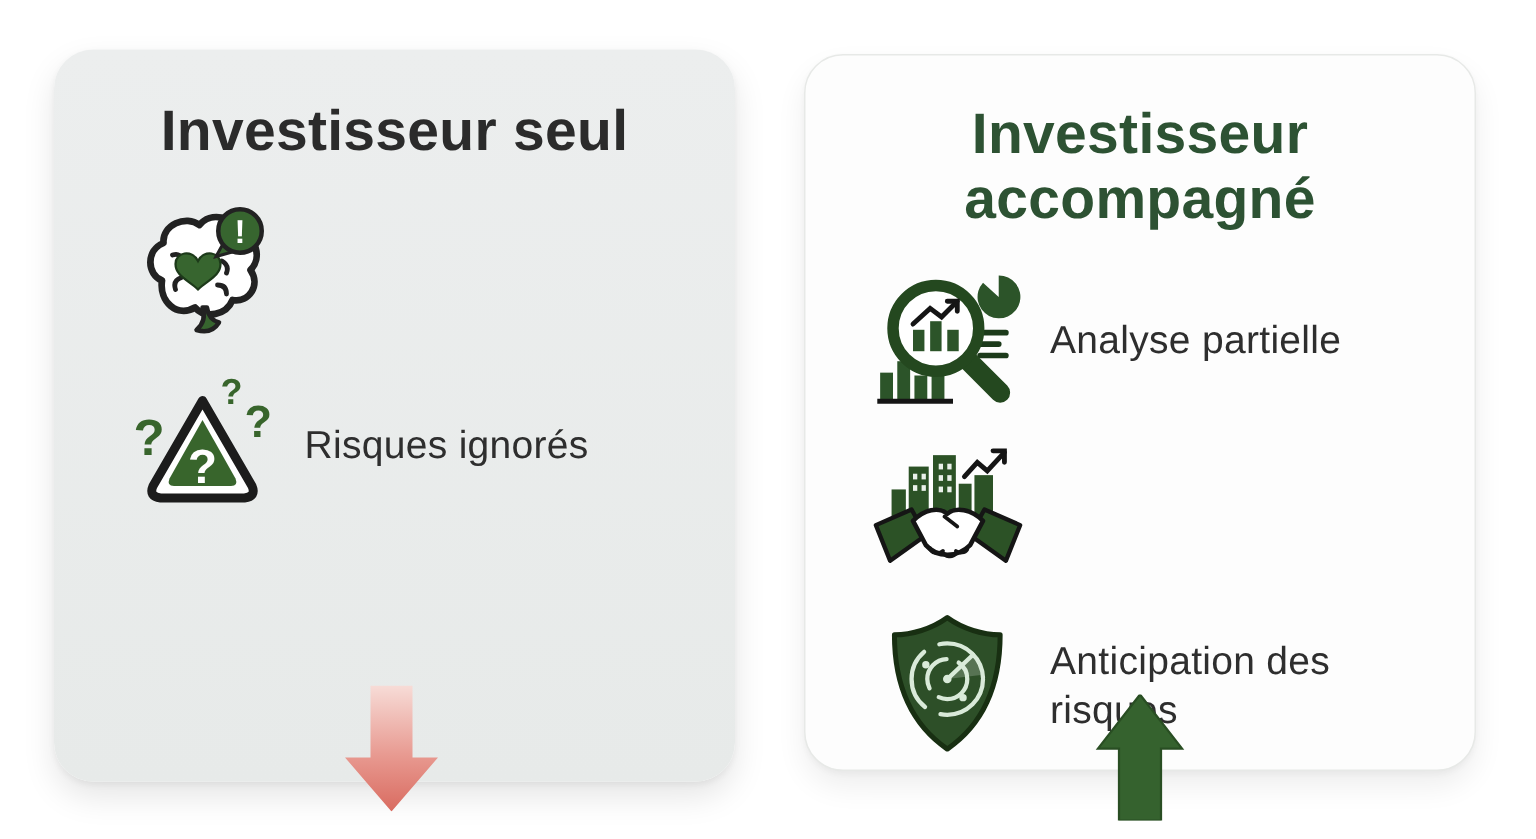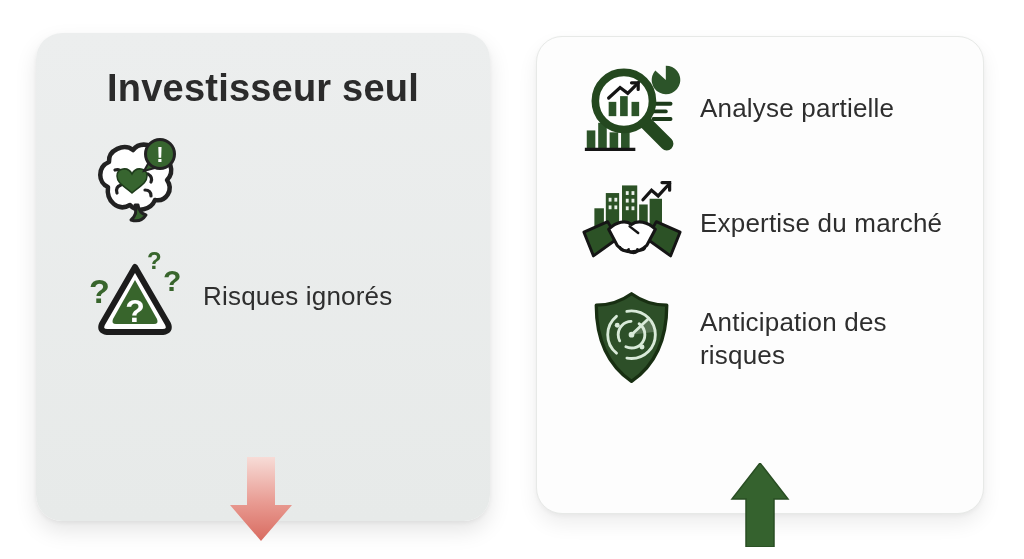--- a/index.html
+++ b/index.html
@@ -73,20 +73,21 @@
           <text x="50" y="75" font-size="32" font-weight="bold" fill="#ffffff" text-anchor="middle" font-family="Liberation Sans, sans-serif">?</text>
         </svg>
       </span>
       <span class="row-label">Risques ignorés</span>
     </div>
 
   </div>
 </section>
 
 <section class="card card-right">
+  <h2 class="card-title">Investisseur accompagné</h2>
   <div class="rows">
 
     <div class="row">
       <span class="icon-box">
         <svg viewBox="0 0 105 105" aria-hidden="true">
           <g fill="#2c5429">
             <rect x="5" y="75" width="9" height="19"></rect>
             <rect x="17" y="67" width="9" height="27"></rect>
             <rect x="29" y="77" width="9" height="17"></rect>
             <rect x="41" y="69" width="9" height="25"></rect>
@@ -135,21 +136,20 @@
               <rect x="52" y="34" width="3" height="4"></rect>
           </g>
           <path d="M64,27 l9,-10 l7,6 l12,-13" stroke="#151515" stroke-width="3.4" fill="none" stroke-linecap="round"></path>
           <path d="M84,9 h8 v8" stroke="#151515" stroke-width="3.4" fill="none" stroke-linecap="round"></path>
           <path d="M2,61 L27,50 L37,68 L12,86 Z" fill="#2c5226" stroke="#151515" stroke-width="3" stroke-linejoin="round"></path>
           <path d="M103,61 L78,50 L68,68 L93,86 Z" fill="#2c5226" stroke="#151515" stroke-width="3" stroke-linejoin="round"></path>
           <path d="M28,58 C36,50 46,48 52,53 C58,48 69,50 77,58 L68,75 C59,84 45,84 37,75 Z" fill="#ffffff" stroke="#151515" stroke-width="3.2" stroke-linejoin="round"></path>
           <path d="M50,55 l9,7 M40,77 a5,4 0 0 0 9,2 M49,80 a5,4 0 0 0 9,1 M58,79 a5,4 0 0 0 8,-1" stroke="#151515" stroke-width="2.6" fill="none" stroke-linecap="round"></path>
         </svg>
       </span>
-      <span class="row-label">Expertise du marché</span>
     </div>
 
     <div class="row">
       <span class="icon-box">
         <svg viewBox="0 0 105 105" aria-hidden="true">
           <path d="M52,5 C63,13 77,17 89,17 C89,47 81,77 52,97 C23,77 15,47 15,17 C27,17 41,13 52,5 Z" fill="#2d4f28" stroke="#182f12" stroke-width="3.5" stroke-linejoin="round"></path>
           <path d="M52,48 L70,31 A25,25 0 0 1 77,45 Z" fill="rgba(235,244,235,0.22)"></path>
           <g stroke="#d9ead9" fill="none" stroke-width="3" stroke-linecap="round">
             <circle cx="52" cy="48" r="25" stroke-dasharray="44 12"></circle>
             <circle cx="52" cy="48" r="14" stroke-dasharray="28 9"></circle>

